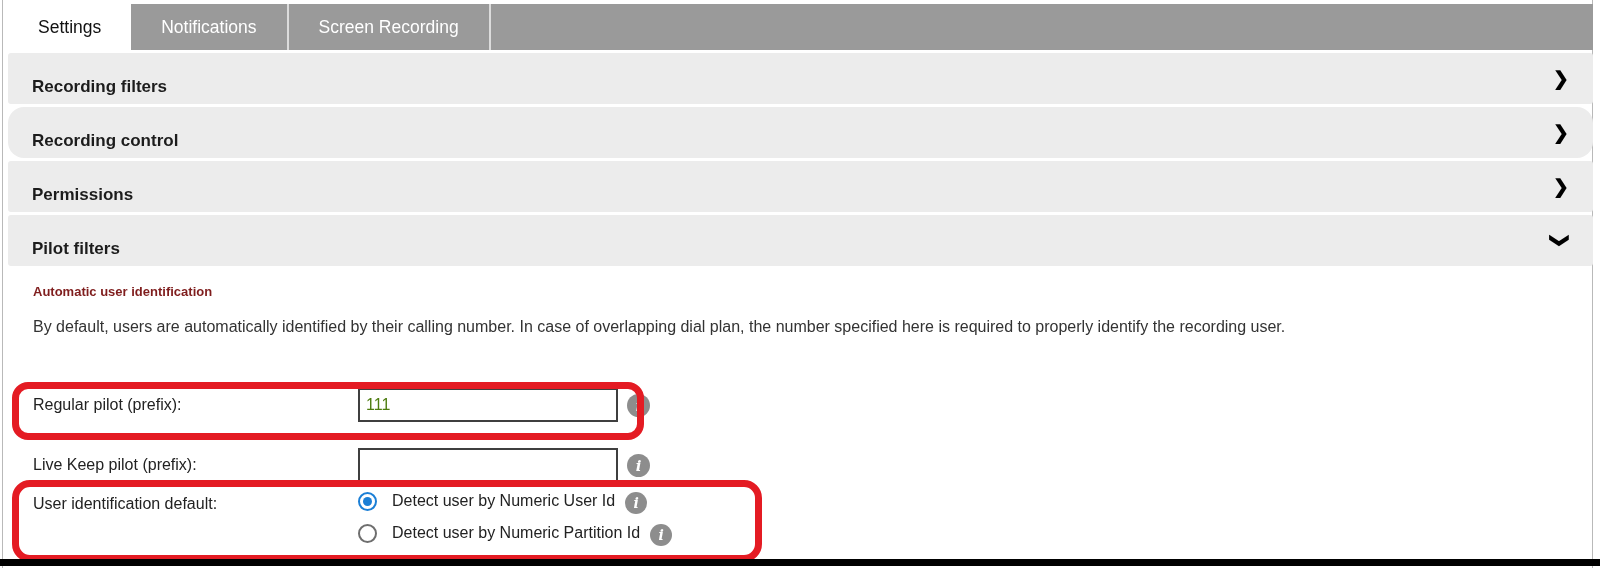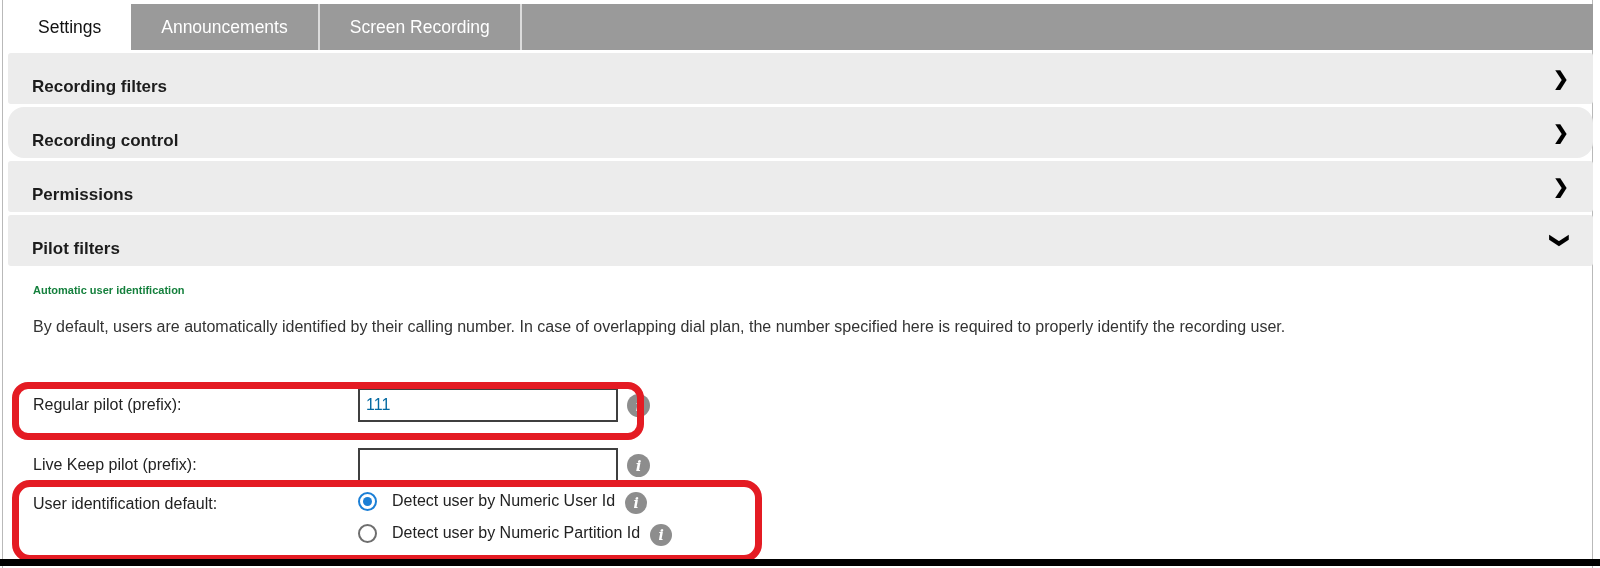--- a/index.html
+++ b/index.html
@@ -40,32 +40,32 @@
   .chevron {
     margin-left: auto; font-size: 19px; font-weight: bold; color: #000;
     line-height: 1; display: inline-block;
   }
   .chevron.down { transform: rotate(90deg); }
   .sec1 { top: 53px; } .sec2 { top: 107px; border-radius: 16px; } .sec3 { top: 161px; } .sec4 { top: 215px; }
 
   
   .content-heading {
     position: absolute; left: 33px; top: 284px;
-    font-size: 11px; font-weight: bold; color: #15803d;
+    font-size: 13px; font-weight: bold; color: #7f1d1d;
   }
   .content-desc {
     position: absolute; left: 33px; top: 316px; width: 1505px;
     font-size: 16px; line-height: 22px; color: #333;
   }
   .field-label { position: absolute; left: 33px; font-size: 16px; color: #222; }
   .lbl1 { top: 396px; } .lbl2 { top: 456px; } .lbl3 { top: 495px; }
   .text-input {
     position: absolute; left: 358px; width: 260px; height: 34px;
     border: 2px solid #3f3f3f; font-family: "Liberation Sans", sans-serif;
-    font-size: 16px; color: #0369a1; padding: 0 6px; background: #fff; border-radius: 0;
+    font-size: 16px; color: #4d7c0f; padding: 0 6px; background: #fff; border-radius: 0;
   }
   .inp1 { top: 388px; } .inp2 { top: 448px; }
   .info-icon {
     position: absolute; width: 23px; height: 23px; border-radius: 50%;
     background: #8d8d8d; color: #fff; display: flex; align-items: center; justify-content: center;
     font-family: "DejaVu Serif", serif; font-weight: bold; font-style: italic;
     font-size: 15px; cursor: pointer; user-select: none;
   }
   .info1 { left: 627px; top: 394px; }
   .info2 { left: 627px; top: 454px; }
@@ -105,21 +105,21 @@
 </style>
 </head>
 <body>
 
 <div class="page">
   <div class="edge-line edge-left"></div>
   <div class="edge-line edge-right"></div>
 
   <div class="tabbar">
     <div class="tab active">Settings</div>
-    <div class="tab">Announcements</div>
+    <div class="tab">Notifications</div>
     <div class="tab">Screen Recording</div>
   </div>
 
   <div class="section sec1">
     <span class="section-label">Recording filters</span>
     <span class="chevron">❯</span>
   </div>
   <div class="section sec2">
     <span class="section-label">Recording control</span>
     <span class="chevron">❯</span>

